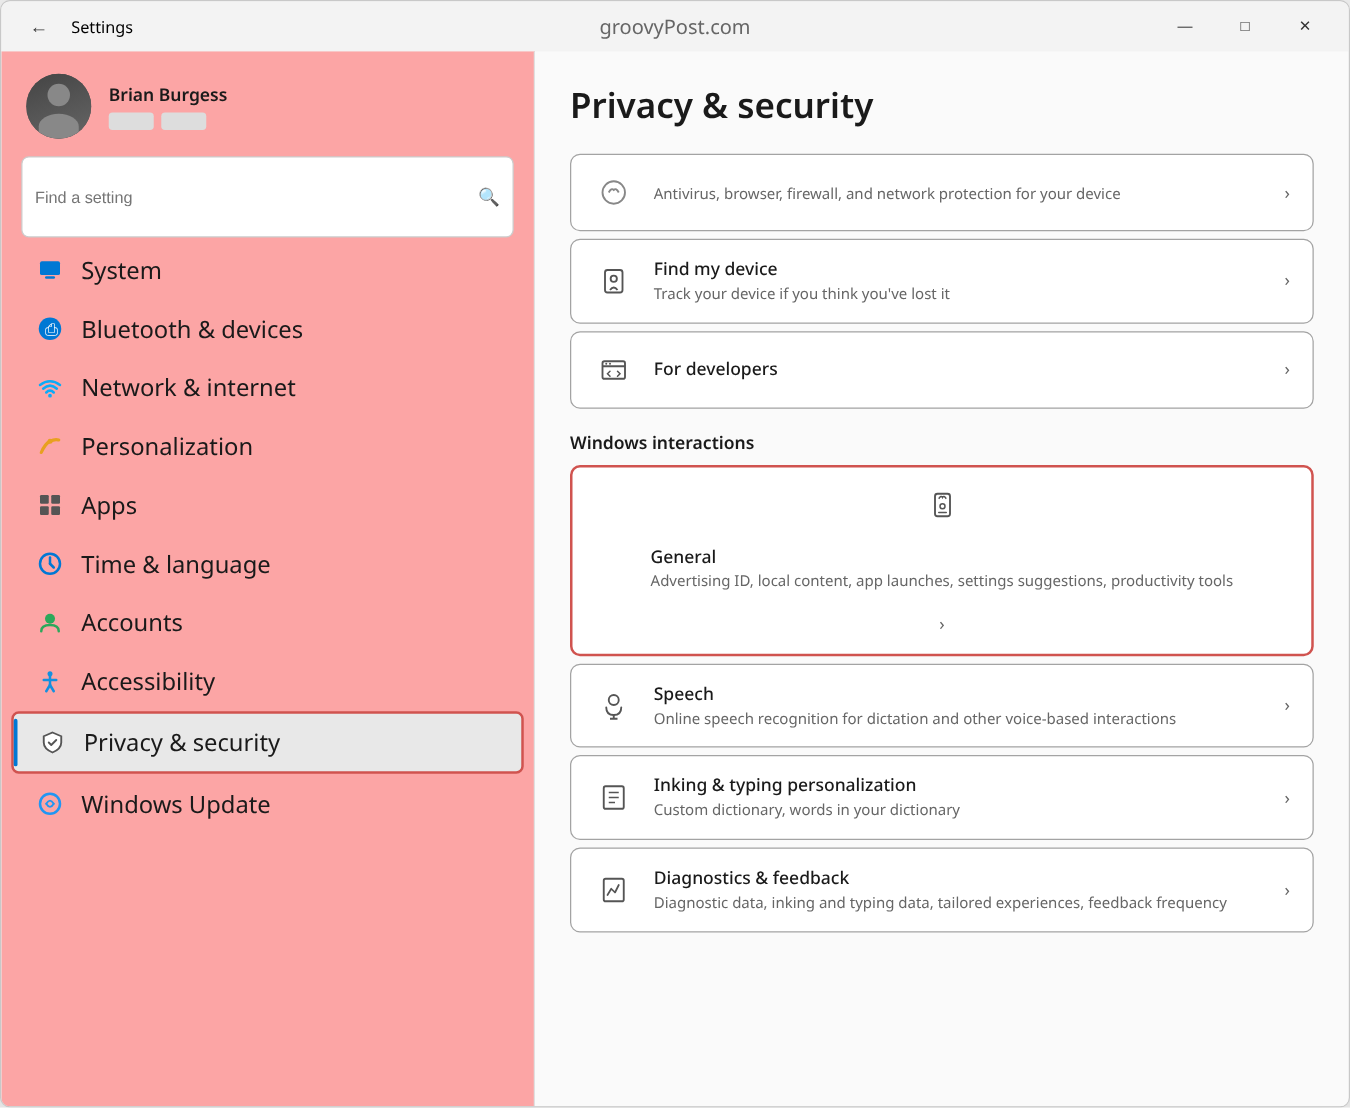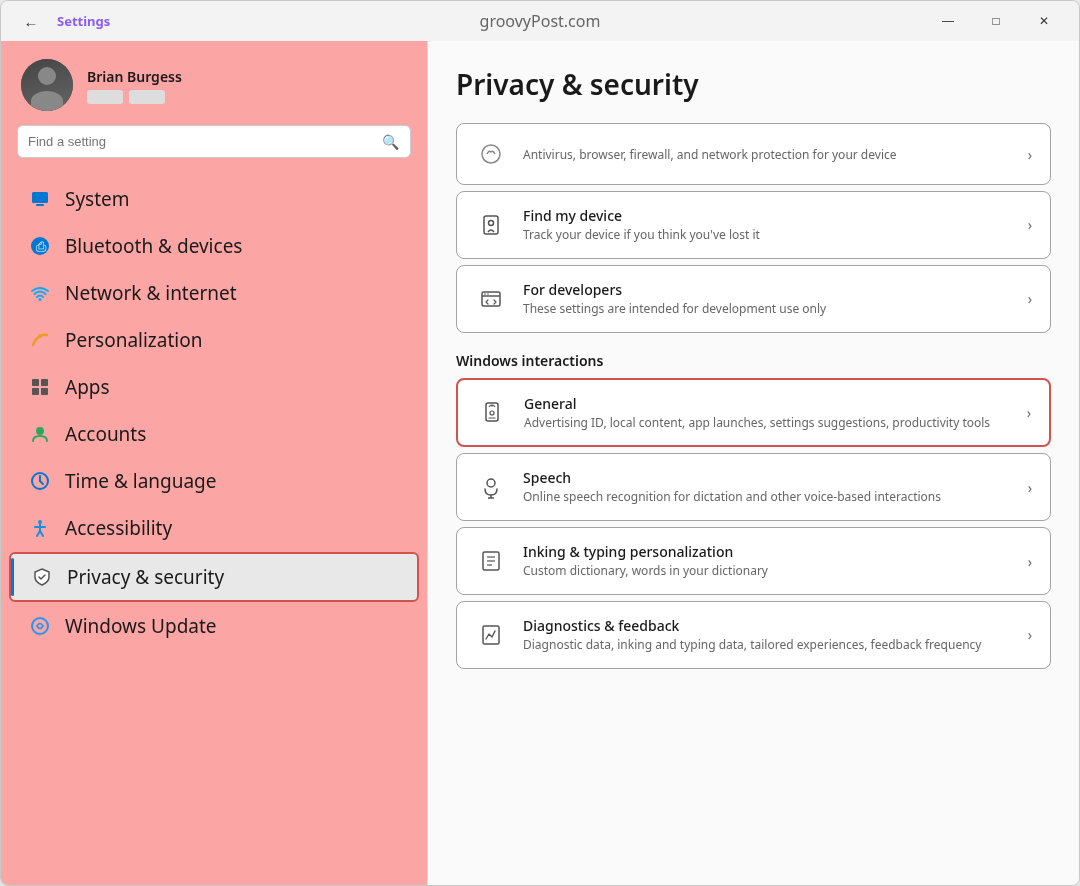--- a/index.html
+++ b/index.html
@@ -41,22 +41,22 @@
       border-radius: 50%;
       border: none;
       background: transparent;
       cursor: pointer;
       display: flex; align-items: center; justify-content: center;
       font-size: 15px;
       color: #333;
     }
     .title-bar-app-title {
       font-size: 13px;
-      font-weight: 700;
-      color: #8b5cf6;
+      font-weight: 400;
+      color: #000000;
     }
     .title-bar-center {
       font-size: 16px;
       color: #666;
       position: absolute;
       left: 50%;
       transform: translateX(-50%);
     }
     .title-bar-controls {
       display: flex;
@@ -136,27 +136,27 @@
     .user-badges {
       display: flex;
       gap: 6px;
     }
     .user-badge {
       width: 36px; height: 14px;
       background: #ddd;
       border-radius: 3px;
     }
     .search-box {
-      margin: 0 16px 18px 16px;
+      margin: 0 16px 3px 16px;
       display: flex;
       align-items: center;
       background: #fff;
       border: 1px solid #ccc;
       border-radius: 6px;
-      padding: 6px 10px;
+      padding: 22px 10px;
       gap: 8px;
     }
     .search-input {
       border: none; outline: none;
       font-size: 13px;
       color: #555;
       background: transparent;
       flex: 1;
     }
     .search-icon-svg {
@@ -220,20 +220,21 @@
       border-radius: 8px;
       padding: 14px 18px;
       display: flex;
       align-items: center;
       gap: 16px;
       cursor: pointer;
       border: 1px solid #a3a3a3;
     }
     .settings-item.highlighted {
       border: 2px solid #d0534f;
+      flex-direction: column;
     }
     .item-icon {
       width: 32px; height: 32px;
       display: flex; align-items: center; justify-content: center;
       color: #555;
       font-size: 20px;
       flex-shrink: 0;
     }
     .item-text { flex: 1; }
     .item-title {
@@ -354,36 +355,36 @@
               <rect x="2" y="11" width="7" height="7" rx="1" fill="#555"></rect>
               <rect x="11" y="11" width="7" height="7" rx="1" fill="#555"></rect>
             </svg>
           </span>
           <span class="nav-label">Apps</span>
         </div>
 
         <div class="nav-item">
           <span class="nav-icon">
             <svg width="20" height="20" viewBox="0 0 20 20" fill="none">
-              <circle cx="10" cy="7" r="4" fill="#2CA85A"></circle>
-              <path d="M3 17 Q3 12 10 12 Q17 12 17 17" stroke="#2CA85A" stroke-width="2" fill="none" stroke-linecap="round"></path>
-            </svg>
-          </span>
-          <span class="nav-label">Accounts</span>
-        </div>
-
-        <div class="nav-item">
-          <span class="nav-icon">
-            <svg width="20" height="20" viewBox="0 0 20 20" fill="none">
               <circle cx="10" cy="10" r="8" stroke="#0078D4" stroke-width="2"></circle>
               <line x1="10" y1="5" x2="10" y2="10" stroke="#0078D4" stroke-width="2" stroke-linecap="round"></line>
               <line x1="10" y1="10" x2="13" y2="13" stroke="#0078D4" stroke-width="2" stroke-linecap="round"></line>
             </svg>
           </span>
           <span class="nav-label">Time &amp; language</span>
+        </div>
+
+        <div class="nav-item">
+          <span class="nav-icon">
+            <svg width="20" height="20" viewBox="0 0 20 20" fill="none">
+              <circle cx="10" cy="7" r="4" fill="#2CA85A"></circle>
+              <path d="M3 17 Q3 12 10 12 Q17 12 17 17" stroke="#2CA85A" stroke-width="2" fill="none" stroke-linecap="round"></path>
+            </svg>
+          </span>
+          <span class="nav-label">Accounts</span>
         </div>
 
 
         <div class="nav-item">
           <span class="nav-icon">
             <svg width="20" height="20" viewBox="0 0 20 20" fill="none">
               <circle cx="10" cy="4" r="2" fill="#1490DF"></circle>
               <line x1="10" y1="6" x2="10" y2="13" stroke="#1490DF" stroke-width="2" stroke-linecap="round"></line>
               <line x1="5" y1="9" x2="15" y2="9" stroke="#1490DF" stroke-width="2" stroke-linecap="round"></line>
               <line x1="10" y1="13" x2="7" y2="18" stroke="#1490DF" stroke-width="2" stroke-linecap="round"></line>
@@ -455,21 +456,20 @@
               <rect x="3" y="5" width="18" height="14" rx="1.5" stroke="#555" stroke-width="1.5"></rect>
               <line x1="3" y1="9" x2="21" y2="9" stroke="#555" stroke-width="1.5"></line>
               <circle cx="6" cy="7" r="0.8" fill="#555"></circle>
               <circle cx="9" cy="7" r="0.8" fill="#555"></circle>
               <path d="M9 13 L7 15 L9 17" stroke="#555" stroke-width="1.2" fill="none" stroke-linecap="round"></path>
               <path d="M15 13 L17 15 L15 17" stroke="#555" stroke-width="1.2" fill="none" stroke-linecap="round"></path>
             </svg>
           </div>
           <div class="item-text">
             <div class="item-title">For developers</div>
-            <div class="item-desc">These settings are intended for development use only</div>
           </div>
           <span class="item-chevron">›</span>
         </div>
       </div>
 
       <div class="section-label">Windows interactions</div>
 
       <div class="settings-list">
 
         <div class="settings-item highlighted">

